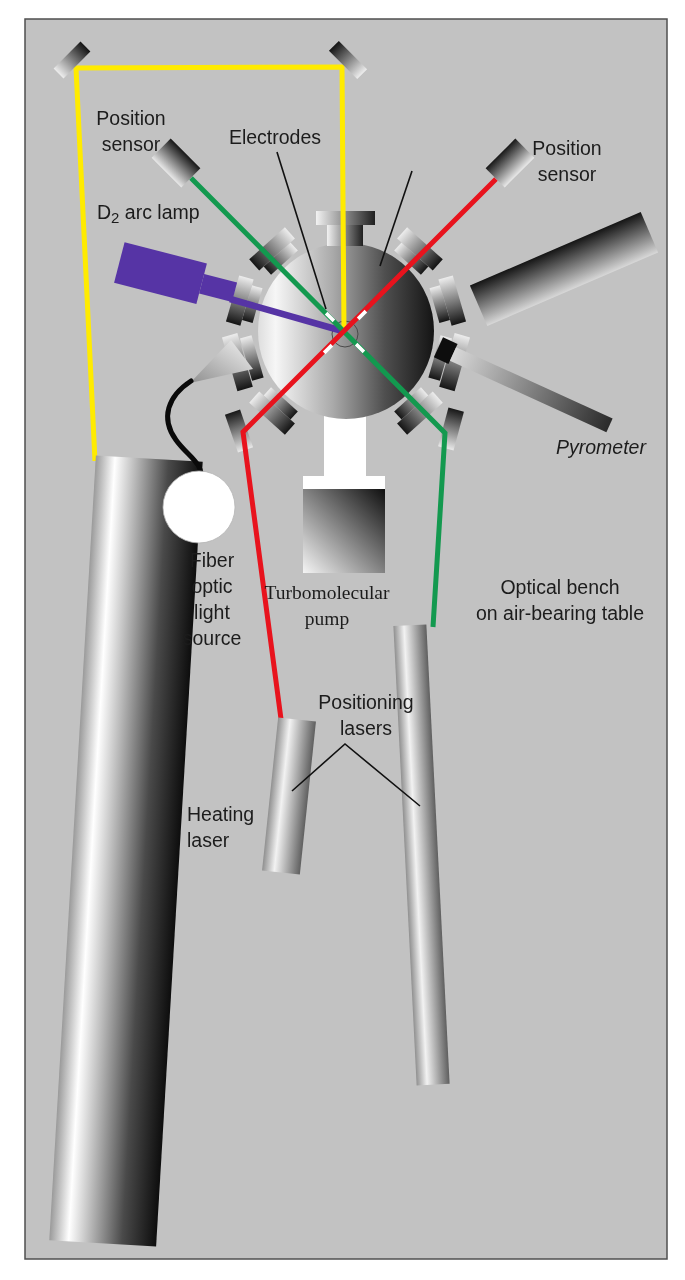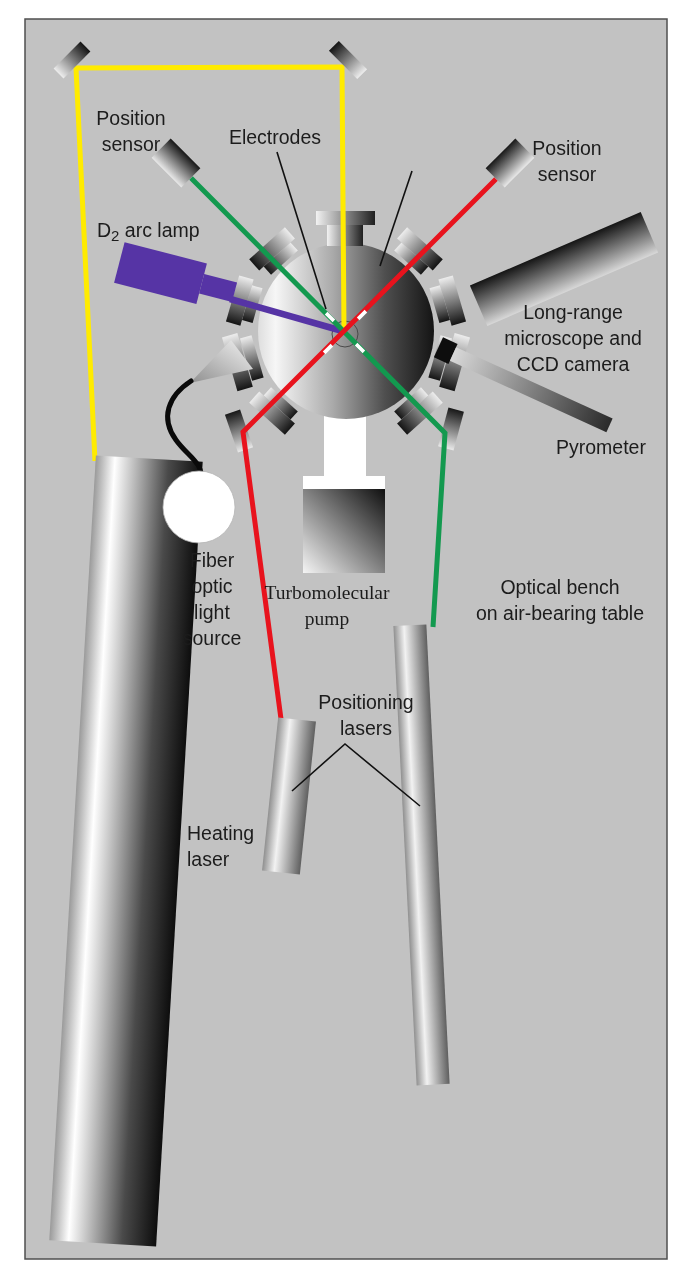--- a/index.html
+++ b/index.html
@@ -199,31 +199,26 @@
 <div class="lbl" style="left:275px;top:137px;">
   <div>Electrodes</div>
 </div>
 
 
 <div class="lbl" style="left:567px;top:161px;">
   <div>Position</div>
   <div>sensor</div>
 </div>
 
-<div class="lbl left-align" style="left:97px;top:231px;">
+<div class="lbl left-align" style="left:97px;top:213px;">
   <span>D</span><span class="sub">2</span><span> arc lamp</span>
 </div>
 
-<div class="lbl" style="left:573px;top:338px;">
-  <div>Long-range</div>
-  <div>microscope and</div>
-  <div>CCD camera</div>
-</div>
-
-<div class="lbl" style="left:601px;top:447px;">
+
+<div class="lbl" style="left:601px;top:447px;font-style:italic;">
   <div>Pyrometer</div>
 </div>
 
 <div class="lbl" style="left:212px;top:599px;">
   <div>Fiber</div>
   <div>optic</div>
   <div>light</div>
   <div>source</div>
 </div>
 
@@ -235,17 +230,17 @@
 <div class="lbl" style="left:560px;top:594px;margin-top:6px;">
   <div>Optical bench</div>
   <div>on air-bearing table</div>
 </div>
 
 <div class="lbl" style="left:350px;top:715px;margin-left:16px;">
   <div>Positioning</div>
   <div>lasers</div>
 </div>
 
-<div class="lbl left-align" style="left:187px;top:827px;margin-top:19px;">
+<div class="lbl left-align" style="left:187px;top:827px;">
   <div>Heating</div>
   <div>laser</div>
 </div>
 </div>
 
 </body></html>

